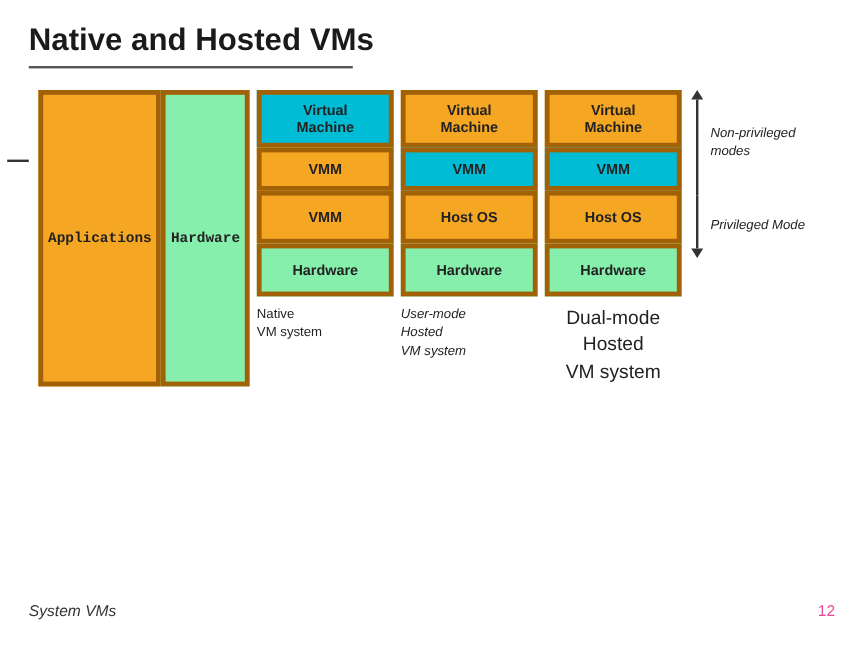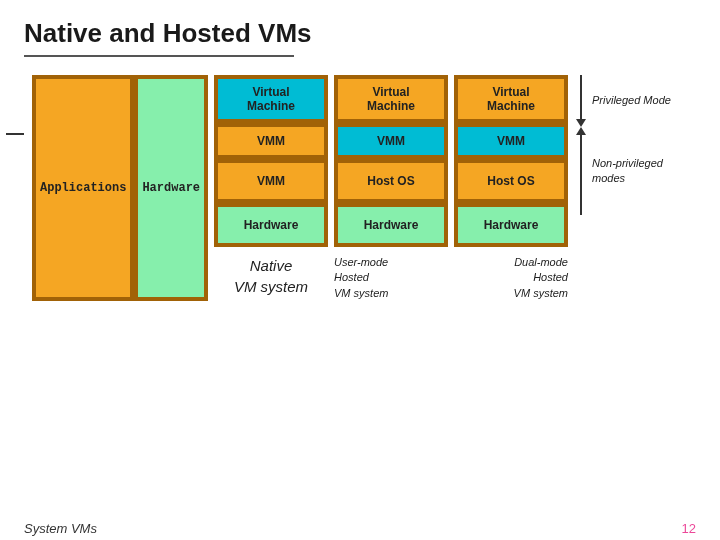--- a/index.html
+++ b/index.html
@@ -53,21 +53,21 @@
     
     .cell-empty {
       background: transparent;
       border: none;
       min-height: 36px;
     }
 
     
     .footer {
       position: absolute;
-      bottom: 4px;
+      bottom: 24px;
       left: 24px;
       right: 24px;
       display: flex;
       justify-content: space-between;
       align-items: center;
     }
 
     .footer-label {
       font-size: 13px;
       color: #333;
@@ -101,59 +101,59 @@
         <div class="cell cell-gray" style="min-height:44px;">
           <span>Hardware</span>
         </div>
       </div>
 
       <div style="display:flex;flex-direction:column;flex:1;">
         <div class="cell cell-cyan" style="min-height:48px;">Virtual<br>Machine</div>
         <div class="cell cell-orange" style="min-height:36px;">VMM</div>
         <div class="cell cell-orange" style="min-height:44px;">VMM</div>
         <div class="cell cell-gray" style="min-height:44px;">Hardware</div>
-        <div style="text-align:center;font-size:15px;font-style:italic;color:#222;margin-top:8px;line-height:1.4;">Native<br>VM system</div>
+        <div style="text-align:left;font-size:11px;color:#222;margin-top:8px;line-height:1.4;">Native<br>VM system</div>
       </div>
 
       <div style="display:flex;flex-direction:column;flex:1;">
         <div class="cell cell-orange" style="min-height:48px;">Virtual<br>Machine</div>
         <div class="cell cell-cyan" style="min-height:36px;">VMM</div>
         <div class="cell cell-orange" style="min-height:44px;">Host OS</div>
         <div class="cell cell-gray" style="min-height:44px;">Hardware</div>
         <div style="font-size:11px;font-style:italic;color:#222;margin-top:8px;line-height:1.4;">User-mode<br>Hosted<br>VM system</div>
       </div>
 
       <div style="display:flex;flex-direction:column;flex:1;">
         <div class="cell cell-orange" style="min-height:48px;">Virtual<br>Machine</div>
         <div class="cell cell-cyan" style="min-height:36px;">VMM</div>
         <div class="cell cell-orange" style="min-height:44px;">Host OS</div>
         <div class="cell cell-gray" style="min-height:44px;">Hardware</div>
-        <div style="text-align:right;font-size:11px;font-style:italic;color:#222;margin-top:8px;line-height:1.4;">Dual-mode<br>Hosted<br>VM system</div>
+        <div style="text-align:center;font-size:16px;color:#222;margin-top:8px;line-height:1.4;">Dual-mode<br>Hosted<br>VM system</div>
       </div>
 
     </div>
 
     <div style="display:flex;flex-direction:column;align-items:flex-start;width:120px;margin-left:8px;padding-top:0;">
+
+      <div style="display:flex;flex-direction:row;align-items:center;margin-top:0;">
+        <div style="display:flex;flex-direction:column;align-items:center;margin-right:6px;">
+          <div style="width:0;height:0;border-left:5px solid transparent;border-right:5px solid transparent;border-bottom:8px solid #333;"></div>
+          <div style="width:2px;height:80px;background:#333;"></div>
+        </div>
+        <div style="font-size:11px;font-style:italic;color:#222;line-height:1.4;">Non-privileged
+modes</div>
+      </div>
 
       <div style="display:flex;flex-direction:row;align-items:center;">
         <div style="display:flex;flex-direction:column;align-items:center;margin-right:6px;">
           <div style="width:2px;height:44px;background:#333;"></div>
           <div style="width:0;height:0;border-left:5px solid transparent;border-right:5px solid transparent;border-top:8px solid #333;"></div>
         </div>
         <div style="font-size:11px;font-style:italic;color:#222;line-height:1.4;">Privileged
 Mode</div>
-      </div>
-
-      <div style="display:flex;flex-direction:row;align-items:center;margin-top:0;">
-        <div style="display:flex;flex-direction:column;align-items:center;margin-right:6px;">
-          <div style="width:0;height:0;border-left:5px solid transparent;border-right:5px solid transparent;border-bottom:8px solid #333;"></div>
-          <div style="width:2px;height:80px;background:#333;"></div>
-        </div>
-        <div style="font-size:11px;font-style:italic;color:#222;line-height:1.4;">Non-privileged
-modes</div>
       </div>
 
     </div>
 
   </div>
 
   <div class="footer">
     <span class="footer-label">System VMs</span>
     <span class="footer-page">12</span>
   </div>

